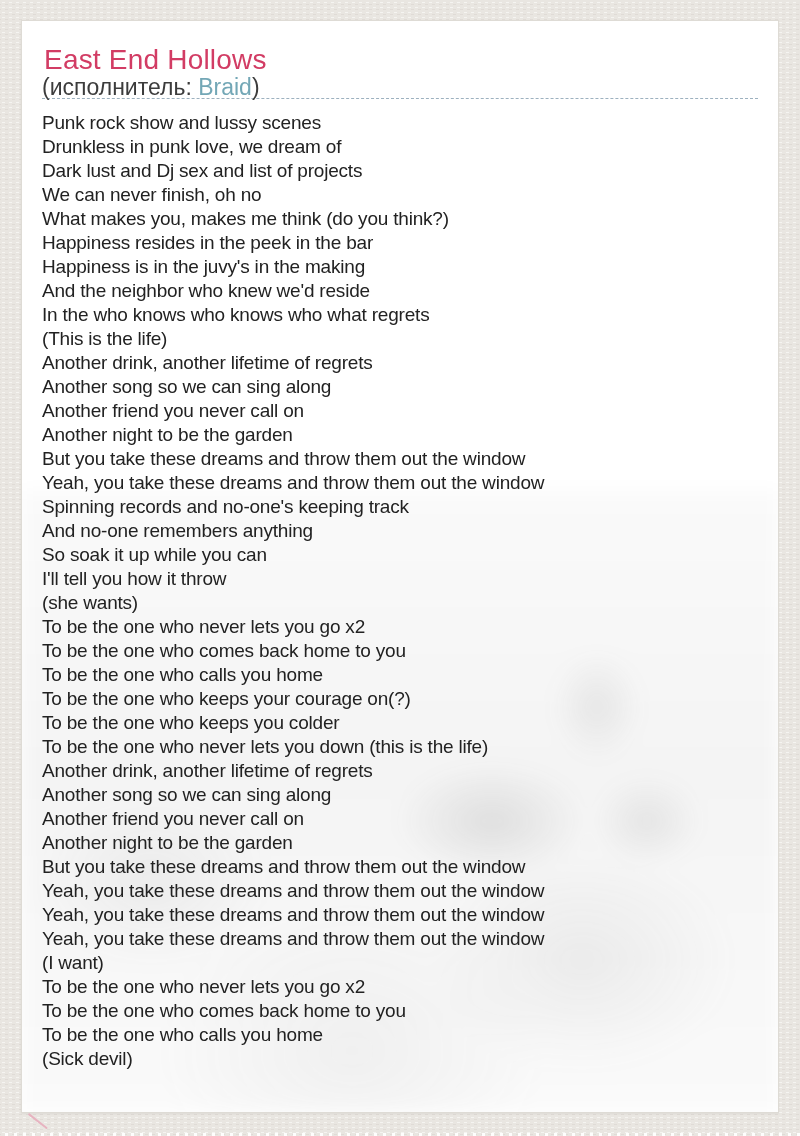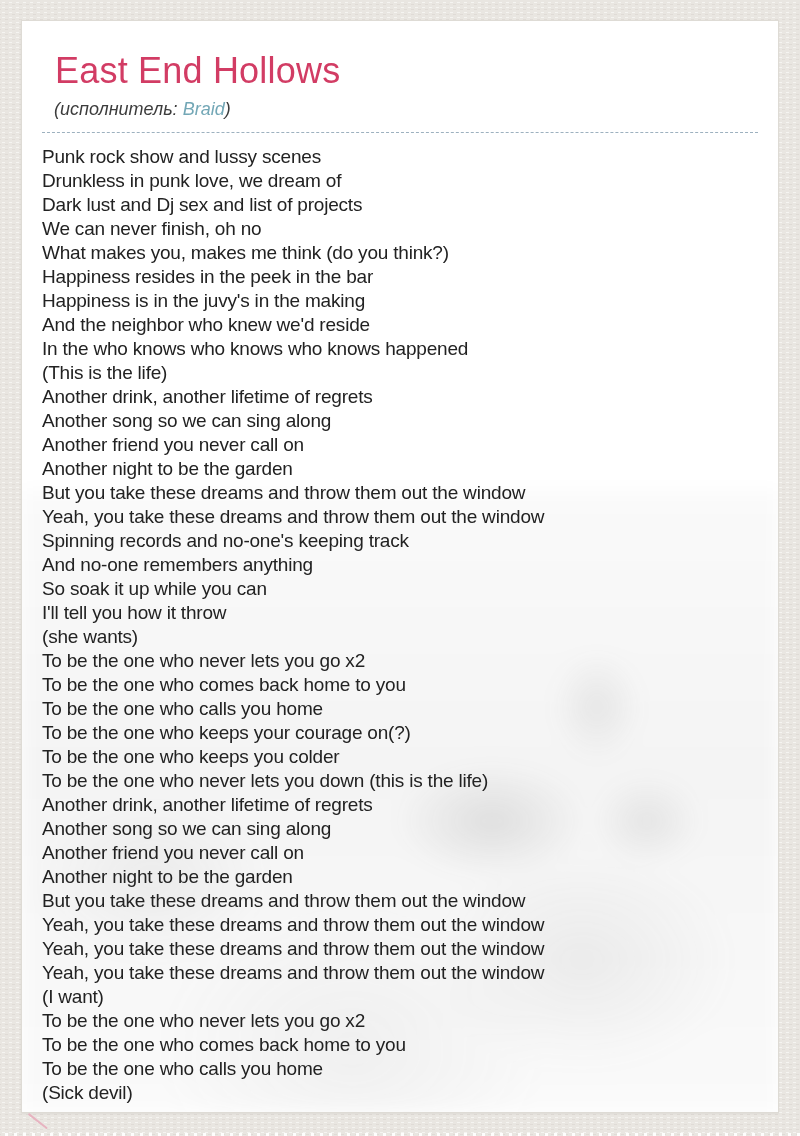--- a/index.html
+++ b/index.html
@@ -56,34 +56,33 @@
       radial-gradient(ellipse 85px 70px  at 625px 330px, rgba(90,90,90,0.11), transparent 65%),
       radial-gradient(ellipse 220px 160px at 560px 470px, rgba(110,110,110,0.09), transparent 70%),
       radial-gradient(ellipse 170px 120px at 130px 390px, rgba(110,110,110,0.08), transparent 70%),
       radial-gradient(ellipse 260px 200px at 330px 560px, rgba(120,120,120,0.07), transparent 75%),
       linear-gradient(180deg, rgba(0,0,0,0.02) 0%, rgba(0,0,0,0.045) 45%, rgba(0,0,0,0.02) 100%);
   }
 
   .header { position: relative; padding-top: 21px; }
 
   .page-title {
-    margin: 13px;
-    font-size: 36px;
+    margin: 2px;
+    font-size: 28px;
     line-height: 31px;
     font-weight: 400;
     letter-spacing: 0.2px;
     color: #d23c64;
   }
 
   .artist-line {
-    margin: 12px;
-    font-size: 18px;
+    margin: 0;
+    font-size: 23px;
     line-height: 20px;
     color: #3c3c3c;
-    font-style: italic;
   }
 
   .artist-link {
     color: #73a7b6;
     text-decoration: none;
     cursor: pointer;
   }
 
   .header-divider {
     border: none;
@@ -130,21 +129,21 @@
 
   <div class="lyrics">
       <div class="lyric-line">Punk rock show and lussy scenes</div>
       <div class="lyric-line">Drunkless in punk love, we dream of</div>
       <div class="lyric-line">Dark lust and Dj sex and list of projects</div>
       <div class="lyric-line">We can never finish, oh no</div>
       <div class="lyric-line">What makes you, makes me think (do you think?)</div>
       <div class="lyric-line">Happiness resides in the peek in the bar</div>
       <div class="lyric-line">Happiness is in the juvy's in the making</div>
       <div class="lyric-line">And the neighbor who knew we'd reside</div>
-      <div class="lyric-line">In the who knows who knows who knows happened</div>
+      <div class="lyric-line">In the who knows who knows who what regrets</div>
       <div class="lyric-line">(This is the life)</div>
       <div class="lyric-line">Another drink, another lifetime of regrets</div>
       <div class="lyric-line">Another song so we can sing along</div>
       <div class="lyric-line">Another friend you never call on</div>
       <div class="lyric-line">Another night to be the garden</div>
       <div class="lyric-line">But you take these dreams and throw them out the window</div>
       <div class="lyric-line">Yeah, you take these dreams and throw them out the window</div>
       <div class="lyric-line">Spinning records and no-one's keeping track</div>
       <div class="lyric-line">And no-one remembers anything</div>
       <div class="lyric-line">So soak it up while you can</div>

